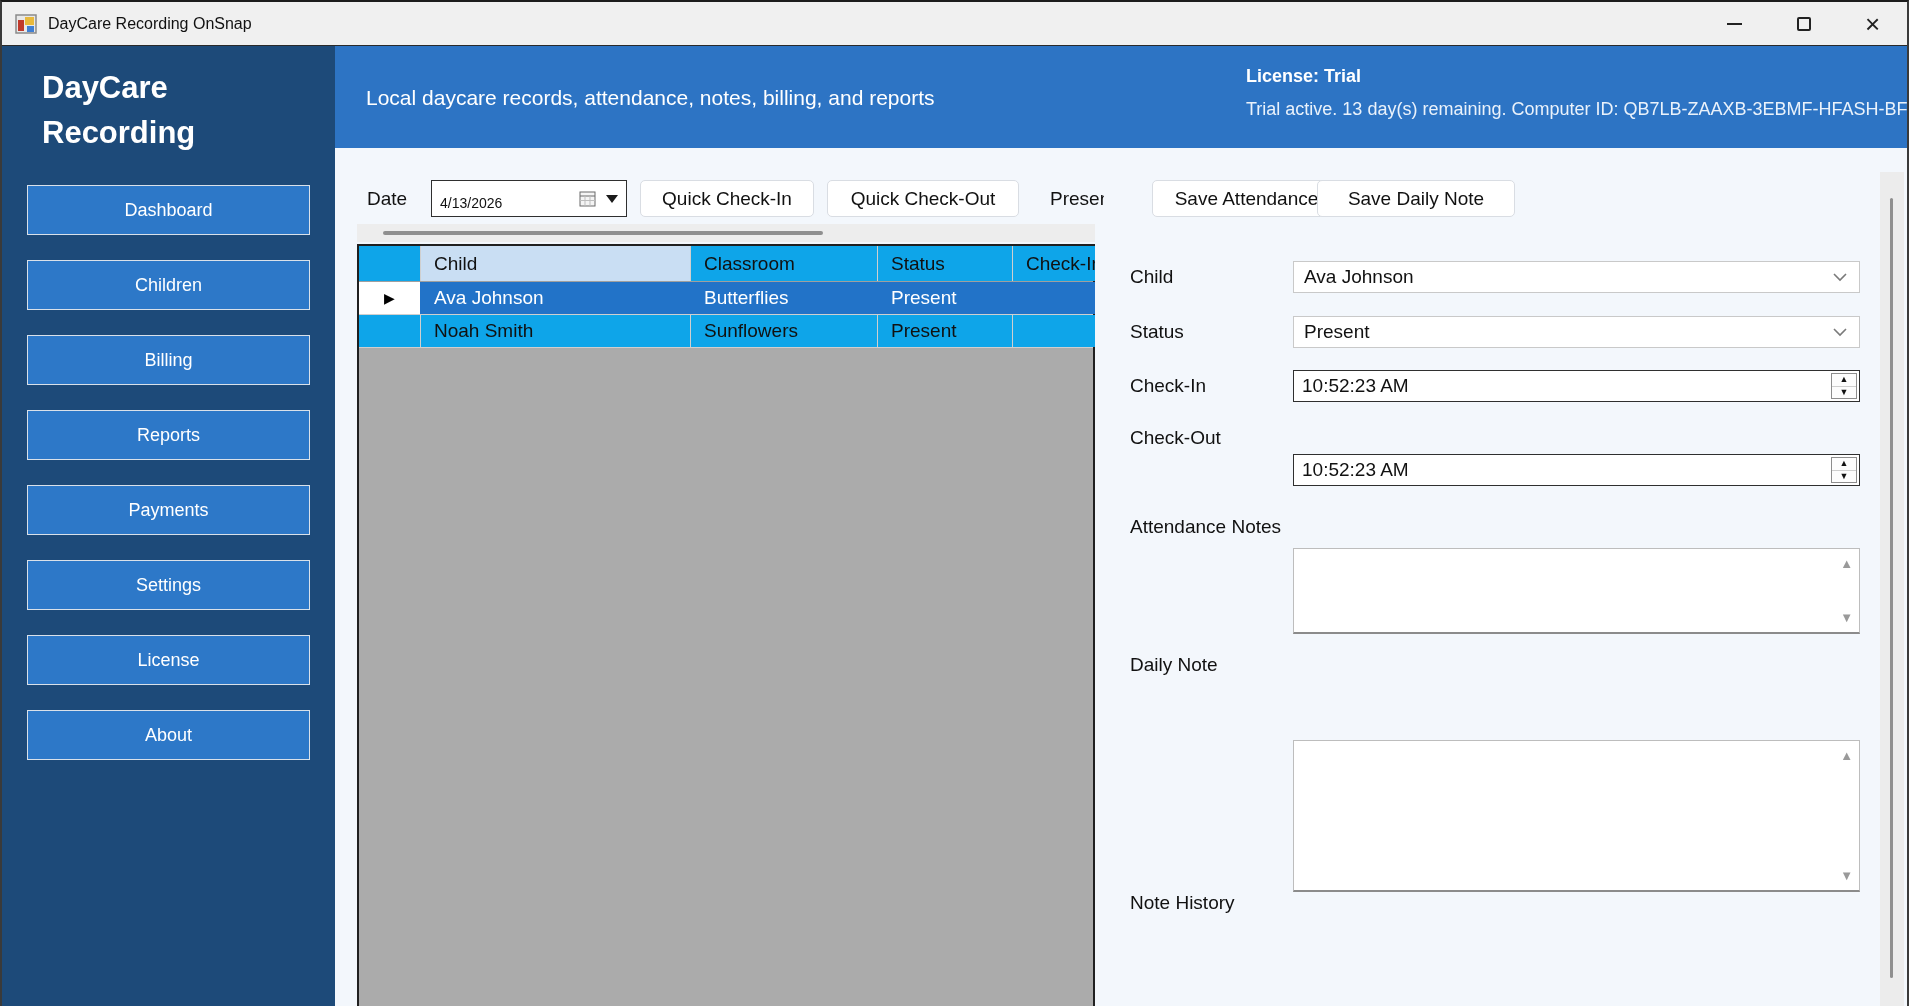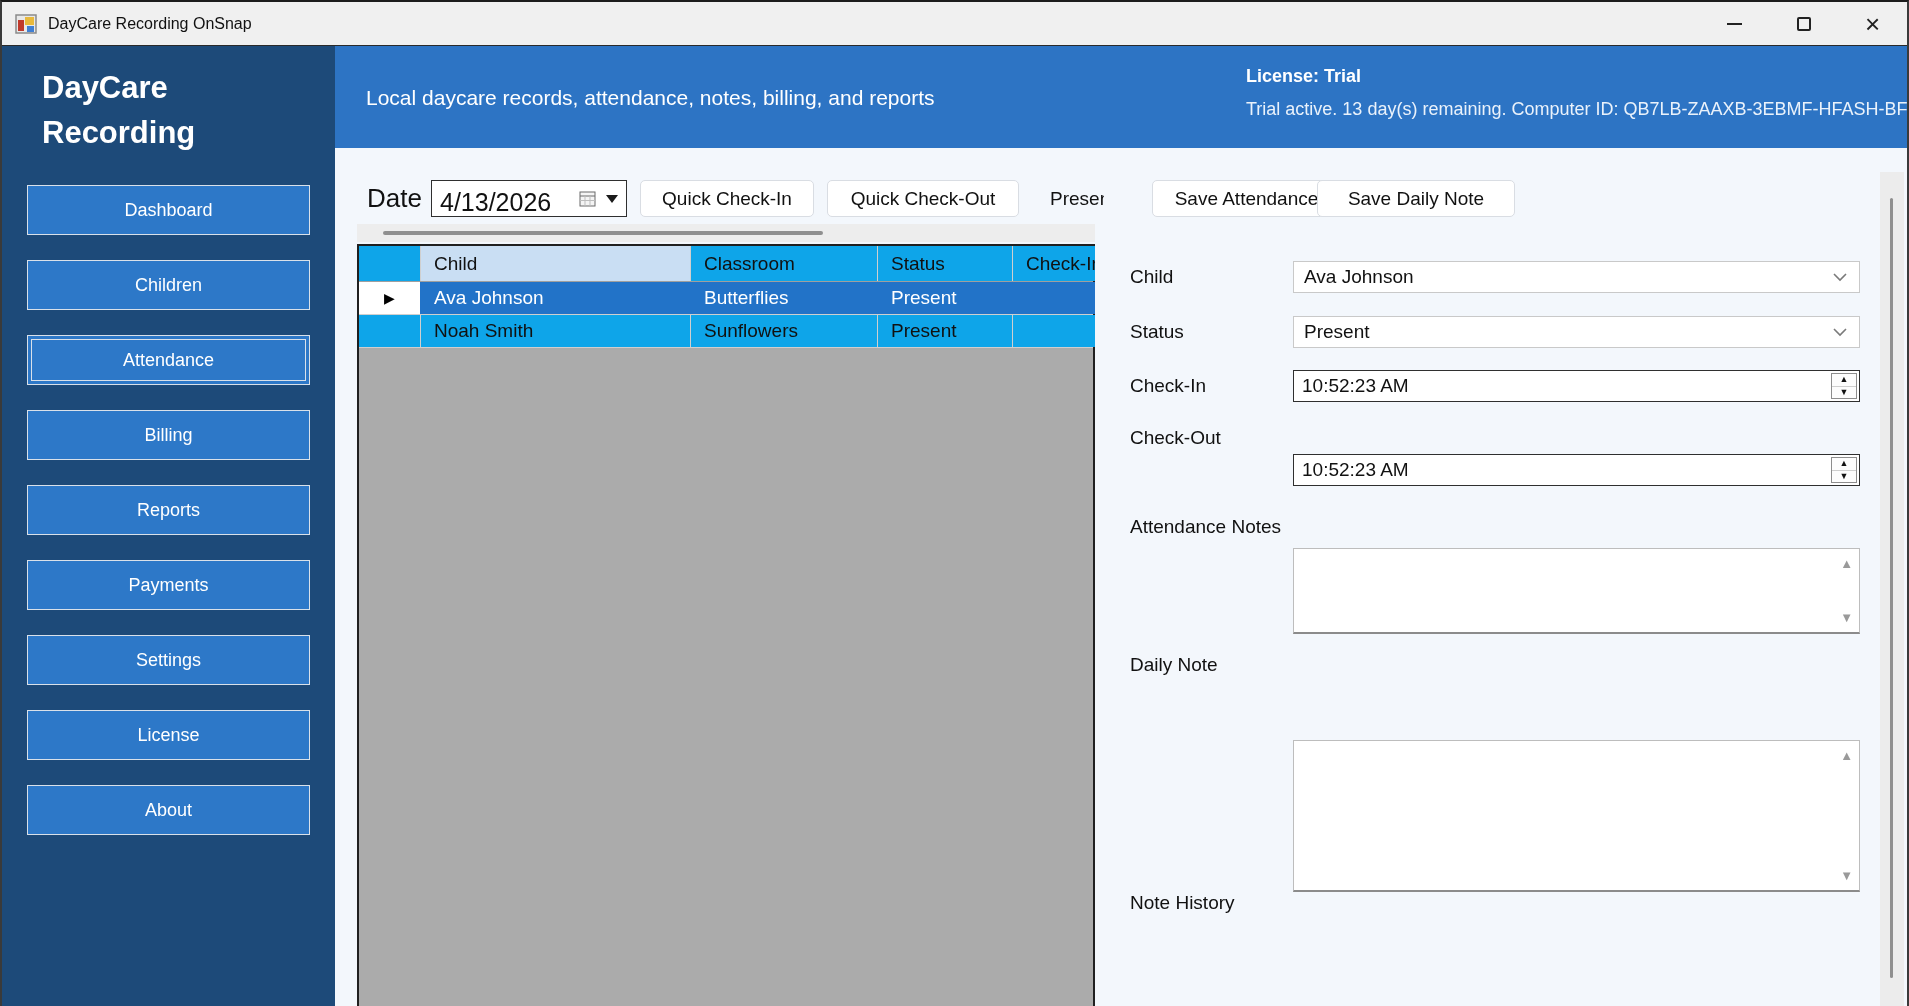--- a/index.html
+++ b/index.html
@@ -37,24 +37,24 @@
   .main { position:relative; flex:1 1 auto; background:#f3f7fc; overflow:hidden; }
   .header { height:102px; background:#2d74c4; position:relative; }
   .tagline { position:absolute; left:31px; top:40px; color:#ffffff; font-size:21px; }
   .license { position:absolute; left:911px; top:20px; color:#fff; }
   .license-title { font-size:18px; font-weight:700; }
   .license-detail { font-size:18px; margin-top:12px; white-space:nowrap; color:#eaf2fb; }
 
   .content { position:absolute; left:0; top:102px; right:0; bottom:0; }
 
   
-  .tb-label { position:absolute; top:32px; height:37px; line-height:37px; font-size:26px; color:#111; }
+  .tb-label { position:absolute; top:32px; height:37px; line-height:37px; font-size:19px; color:#111; }
   .date-picker { position:absolute; left:96px; top:32px; width:196px; height:37px; background:#fff;
                  border:1px solid #2f2f2f; display:flex; align-items:center; padding:0 8px; }
-  .date-picker .date-text { font-size:25px; color:#111; flex:1;margin-top:8px; }
+  .date-picker .date-text { font-size:14px; color:#111; flex:1;margin-top:8px; }
   .cal-caret { width:0; height:0; border-left:6px solid transparent; border-right:6px solid transparent;
                border-top:8px solid #1a1a1a; margin-left:8px; }
   .btn { position:absolute; top:32px; height:37px; background:#fff; border:1px solid #d9dde3;
          border-radius:5px; font-size:19px; color:#111; display:flex; align-items:center;
          justify-content:center; font-family:"Liberation Sans", sans-serif; cursor:default; }
   .truncated { position:absolute; left:715px; top:32px; width:54px; height:37px; line-height:37px;
                font-size:19px; color:#111; overflow:hidden; white-space:nowrap; }
 
   
   .h-scroll { position:absolute; left:22px; top:76px; width:738px; height:18px; background:#ededed; }
@@ -128,21 +128,20 @@
   <div class="app-body">
 
     <aside class="sidebar">
       <div class="logo">
         <div>DayCare</div>
         <div>Recording</div>
       </div>
       <nav class="nav">
         <button class="nav-btn">Dashboard</button>
         <button class="nav-btn">Children</button>
-        <button class="nav-btn active">Attendance</button>
         <button class="nav-btn">Billing</button>
         <button class="nav-btn">Reports</button>
         <button class="nav-btn">Payments</button>
         <button class="nav-btn">Settings</button>
         <button class="nav-btn">License</button>
         <button class="nav-btn">About</button>
       </nav>
     </aside>
 
     <div class="main">

